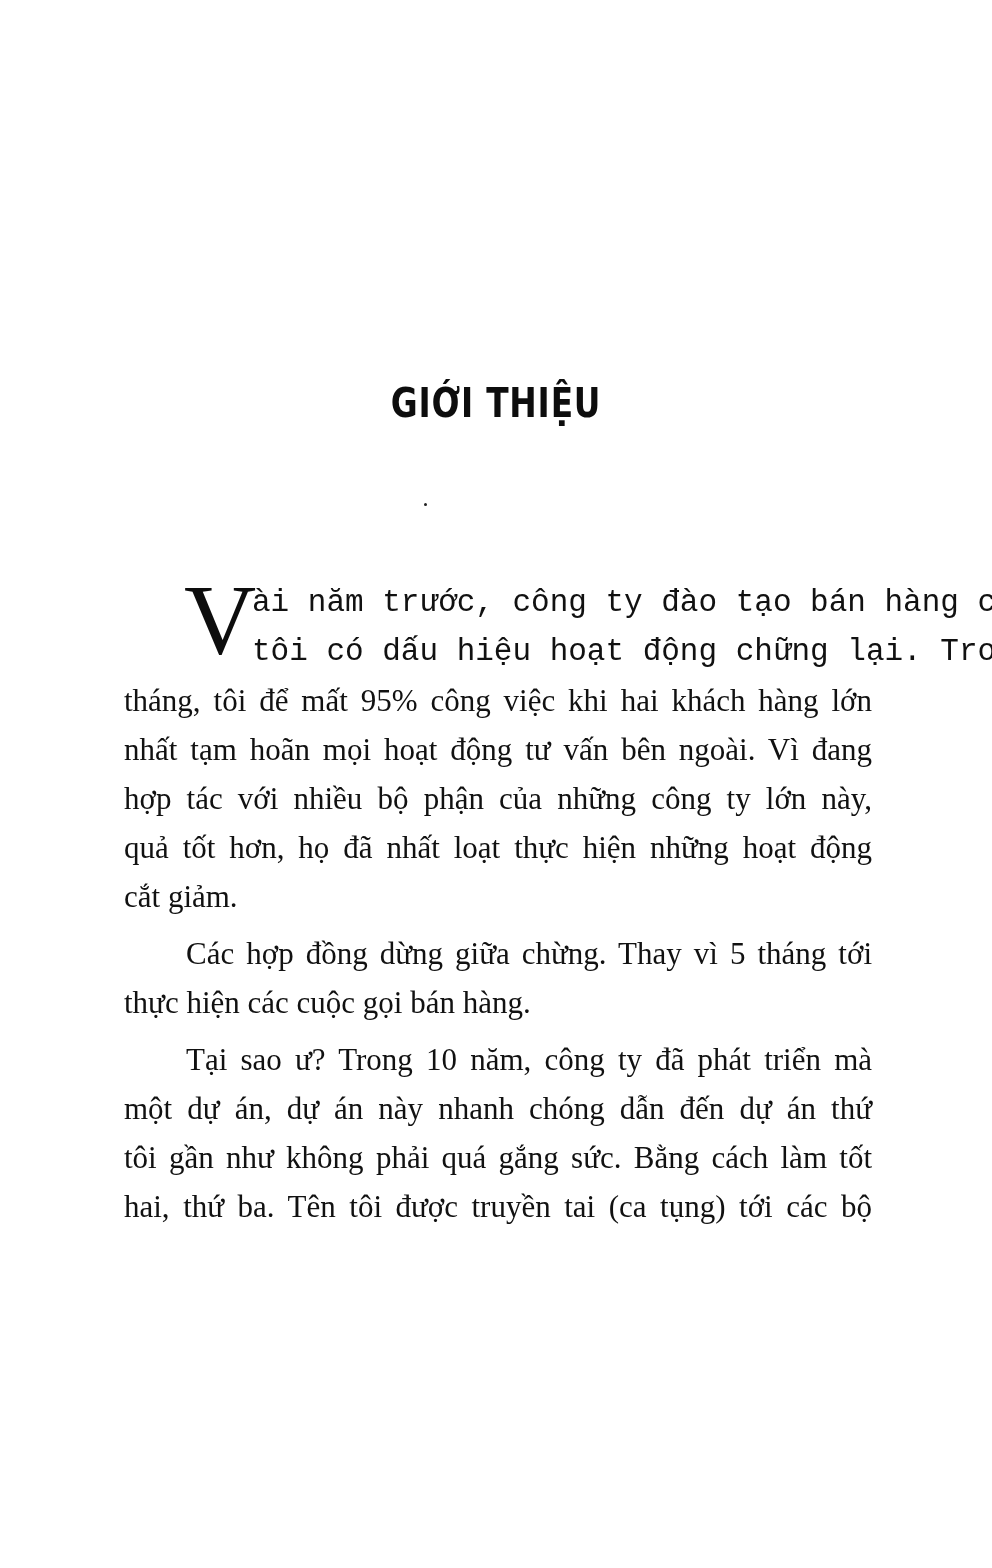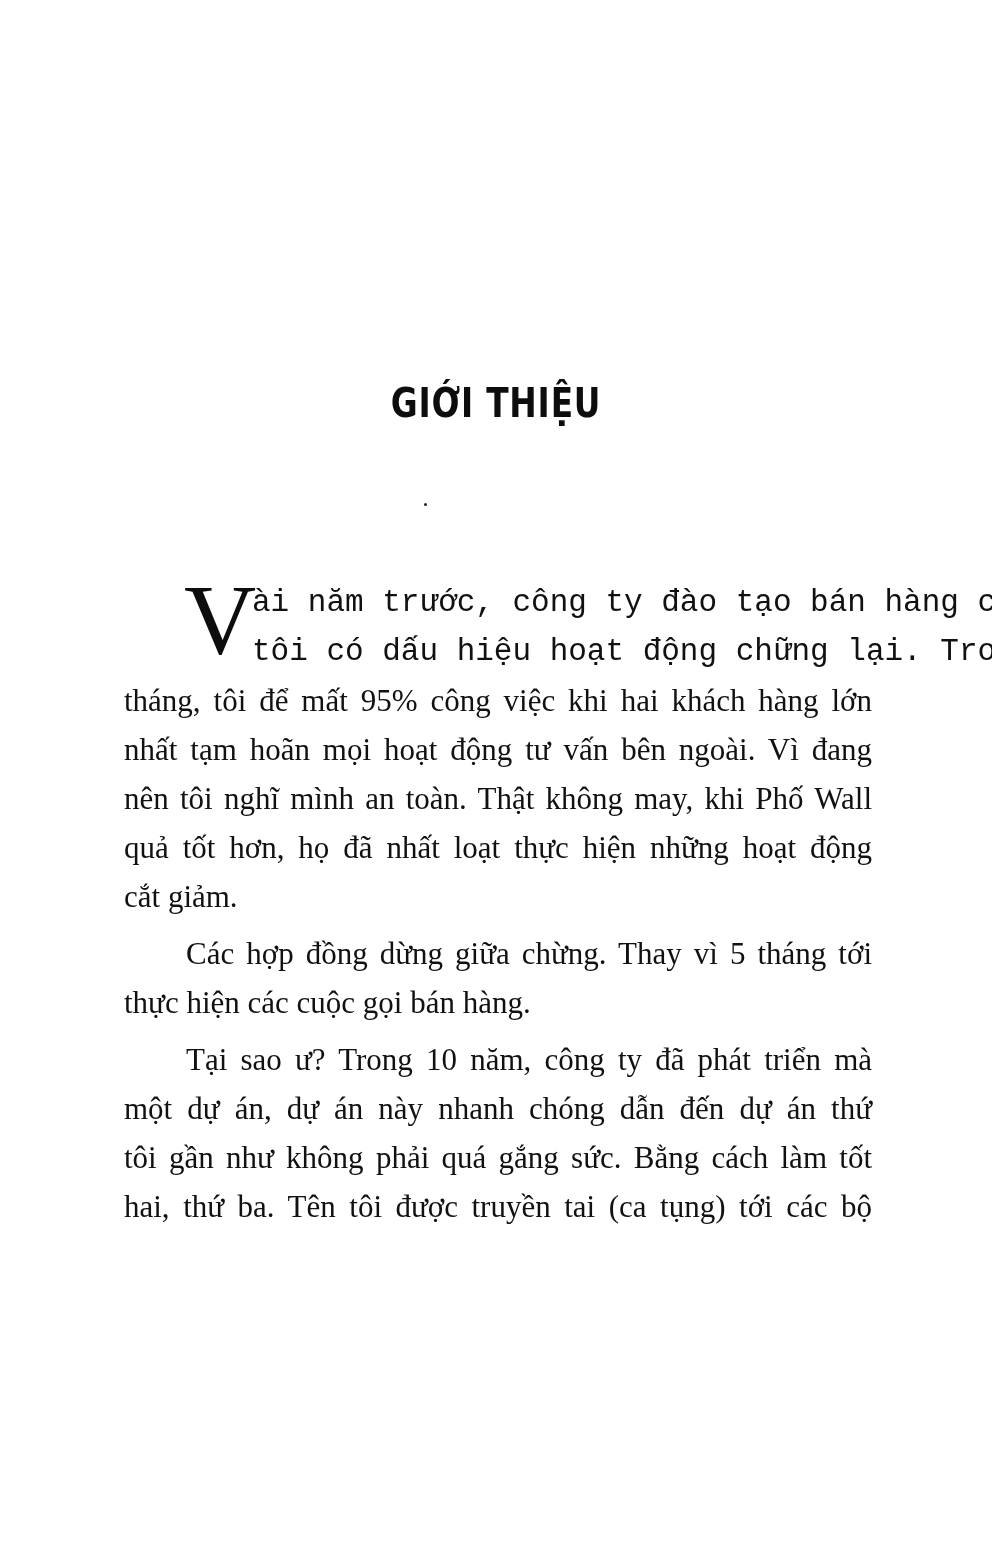--- a/index.html
+++ b/index.html
@@ -94,21 +94,21 @@
   <div class="ornament-dot"></div>
 
   <div class="body-text">
 
     <div class="para first-para">
       <span class="dropcap">V</span>
       <span class="line wrap">ài năm trước, công ty đào tạo bán hàng của</span>
       <span class="line wrap">tôi có dấu hiệu hoạt động chững lại. Trong vài</span>
       <span class="line">tháng, tôi để mất 95% công việc khi hai khách hàng lớn</span>
       <span class="line">nhất tạm hoãn mọi hoạt động tư vấn bên ngoài. Vì đang</span>
-      <span class="line">nên tôi nghĩ mình an toàn. Thật không may, khi Phố Wall</span>
+      <span class="line">hợp tác với nhiều bộ phận của những công ty lớn này,</span>
       <span class="line">quả tốt hơn, họ đã nhất loạt thực hiện những hoạt động</span>
       <span class="line last">cắt giảm.</span>
     </div>
 
     <div class="para">
       <span class="line" style="padding-left:62px">Các hợp đồng dừng giữa chừng. Thay vì 5 tháng tới</span>
       <span class="line last">thực hiện các cuộc gọi bán hàng.</span>
     </div>
 
     <div class="para">

